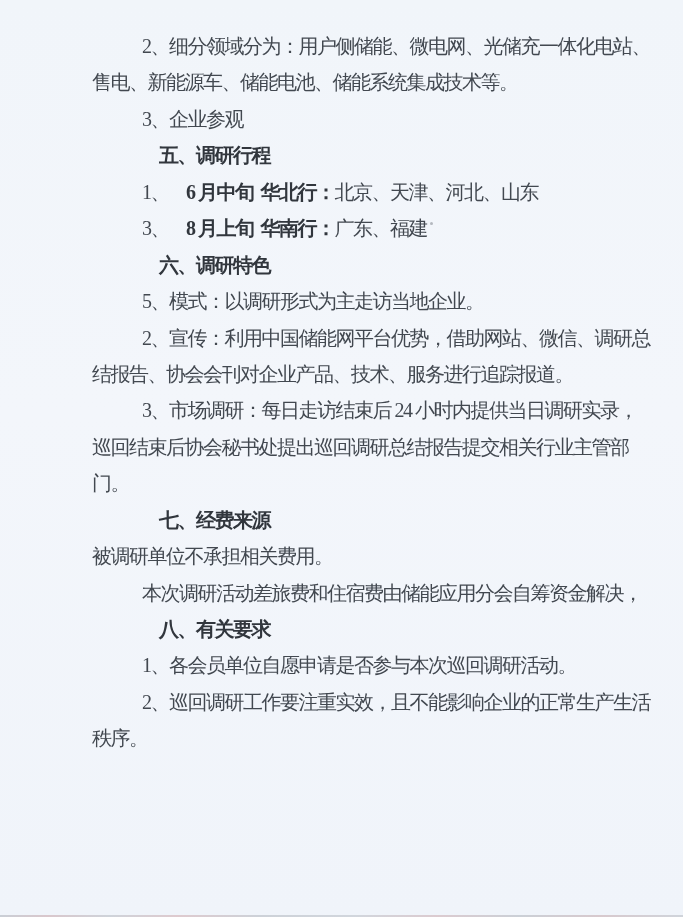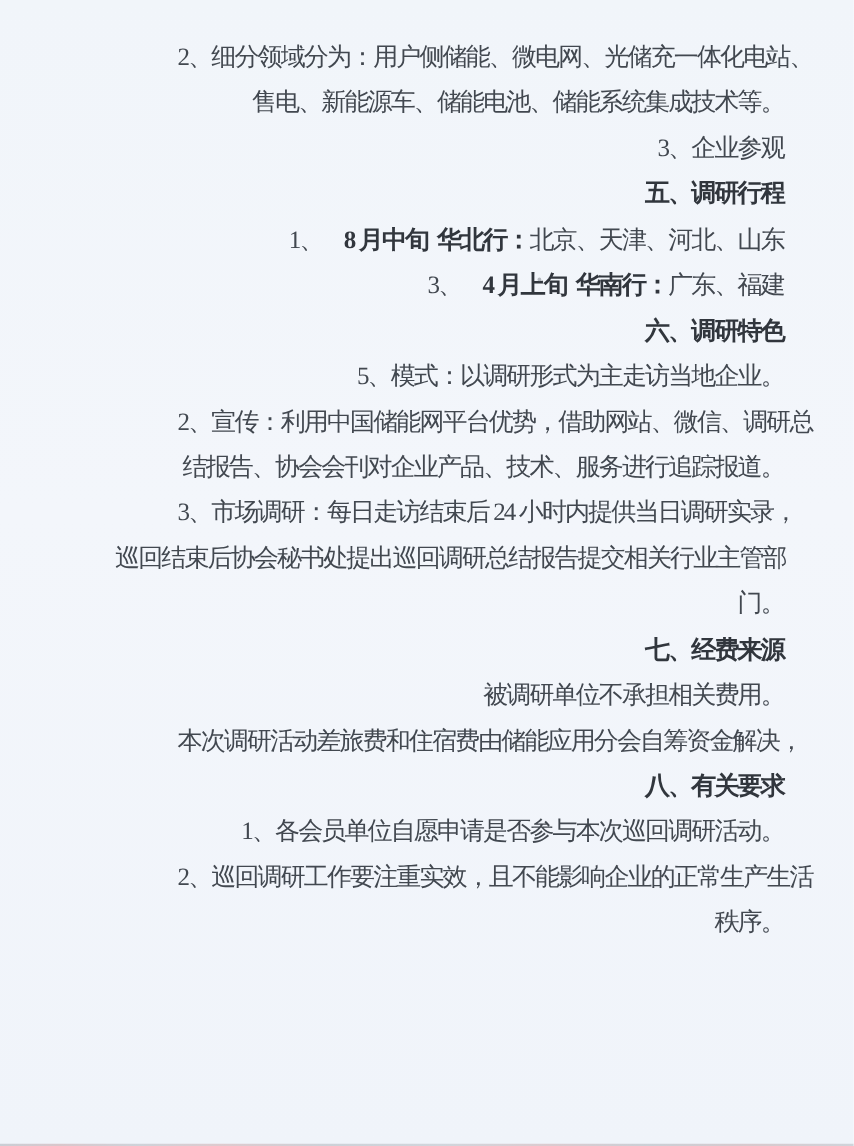--- a/index.html
+++ b/index.html
@@ -6,21 +6,20 @@
   .page {
     position: relative;
     width: 683px;
     height: 917px;
     overflow: hidden;
     background: linear-gradient(180deg, #f1f5fa 0%, #f3f6fb 45%, #f0f4fa 100%);
     font-family: "Liberation Serif", "DejaVu Serif", serif;
   }
   .content {
     padding: 28px 56px 0 92px;
-    text-align: right;
   }
   .line {
     height: 36.45px;
     line-height: 36.45px;
     font-size: 20px;
     letter-spacing: -1.5px;
     white-space: pre;
     color: #424850;
   }
   .line.indent { padding-left: 50px; }
@@ -48,22 +47,22 @@
 </style>
 </head>
 <body>
 
 <div class="page" style="color: rgb(66, 72, 80);">
   <div class="content">
       <div class="line indent"><span class="seg">2、细分领域分为：用户侧储能、微电网、光储充一体化电站、</span></div>
       <div class="line"><span class="seg">售电、新能源车、储能电池、储能系统集成技术等。</span></div>
       <div class="line indent"><span class="seg">3、企业参观</span></div>
       <div class="line indent"><span class="seg bold">五、调研行程</span></div>
-      <div class="line indent"><span class="seg">1、</span><span class="seg bold">8 月中旬  华北行：</span><span class="seg">北京、天津、河北、山东</span></div>
-      <div class="line indent"><span class="seg">3、</span><span class="seg bold">4 月上旬  华南行：</span><span class="seg">广东、福建</span></div>
+      <div class="line indent"><span class="seg">1、</span><span class="seg bold">6 月中旬  华北行：</span><span class="seg">北京、天津、河北、山东</span></div>
+      <div class="line indent"><span class="seg">3、</span><span class="seg bold">8 月上旬  华南行：</span><span class="seg">广东、福建</span></div>
       <div class="line indent"><span class="seg bold">六、调研特色</span></div>
       <div class="line indent"><span class="seg">5、模式：以调研形式为主走访当地企业。</span></div>
       <div class="line indent"><span class="seg">2、宣传：利用中国储能网平台优势，借助网站、微信、调研总</span></div>
       <div class="line"><span class="seg">结报告、协会会刊对企业产品、技术、服务进行追踪报道。</span></div>
       <div class="line indent"><span class="seg">3、市场调研：每日走访结束后 24 小时内提供当日调研实录，</span></div>
       <div class="line"><span class="seg">巡回结束后协会秘书处提出巡回调研总结报告提交相关行业主管部</span></div>
       <div class="line"><span class="seg">门。</span></div>
       <div class="line indent"><span class="seg bold">七、经费来源</span></div>
       <div class="line"><span class="seg">被调研单位不承担相关费用。</span></div>
       <div class="line indent"><span class="seg">本次调研活动差旅费和住宿费由储能应用分会自筹资金解决，</span></div>

